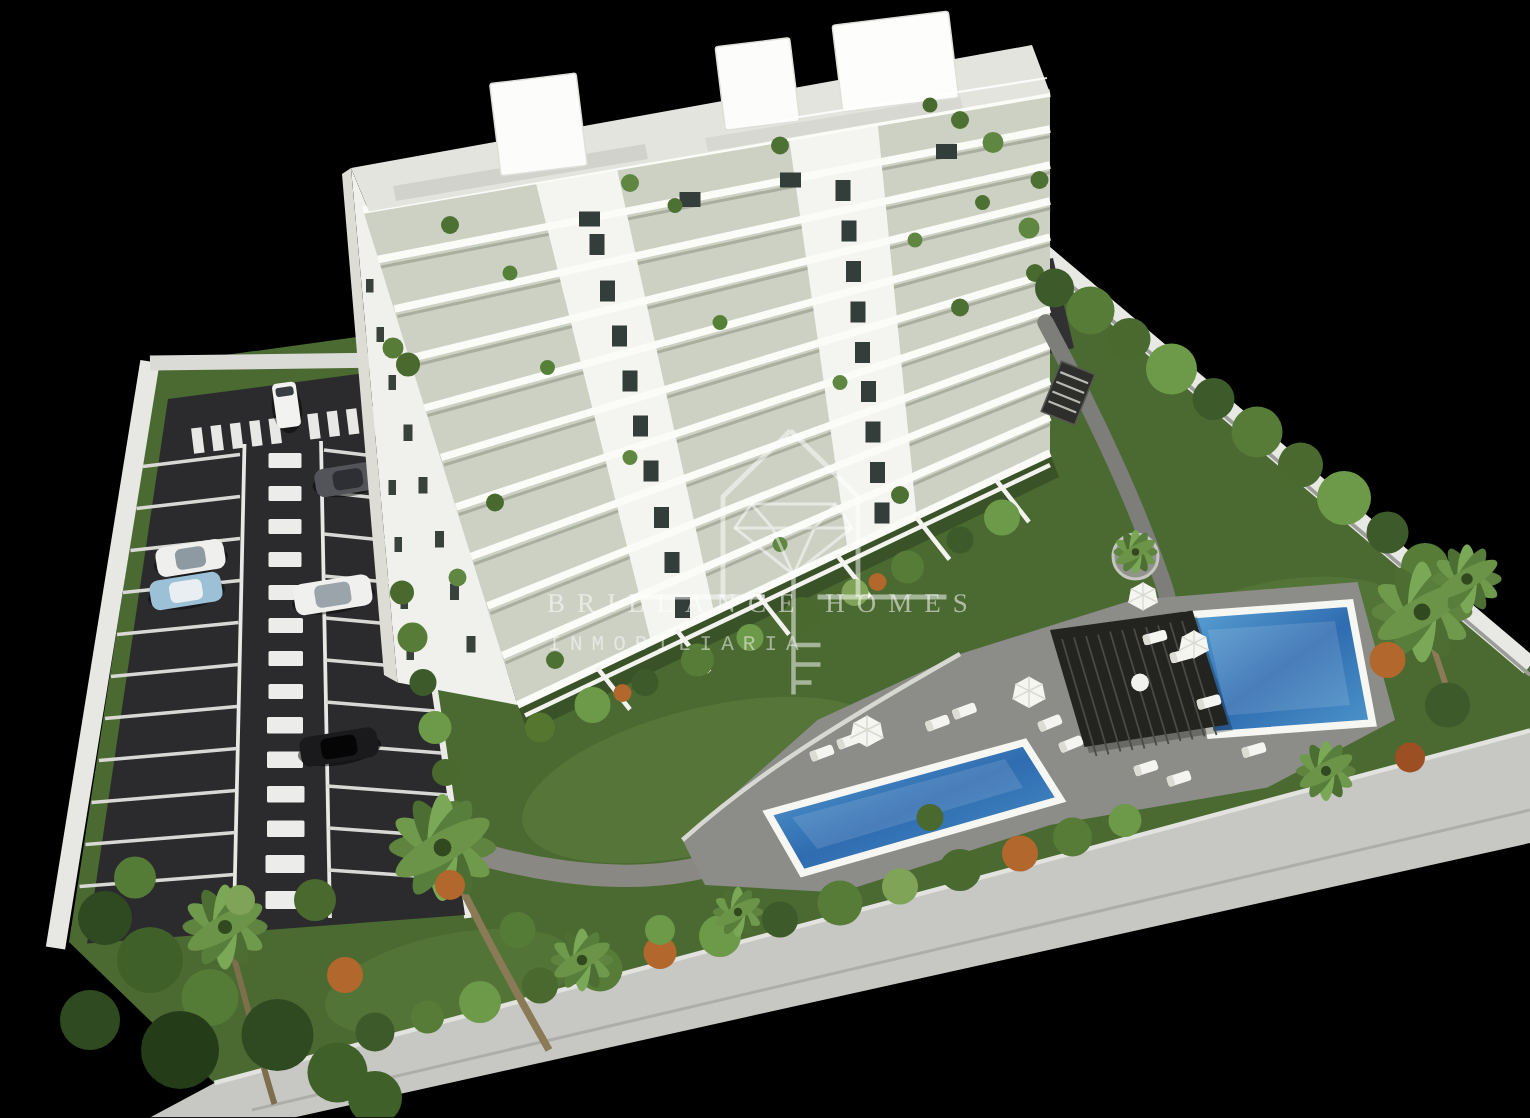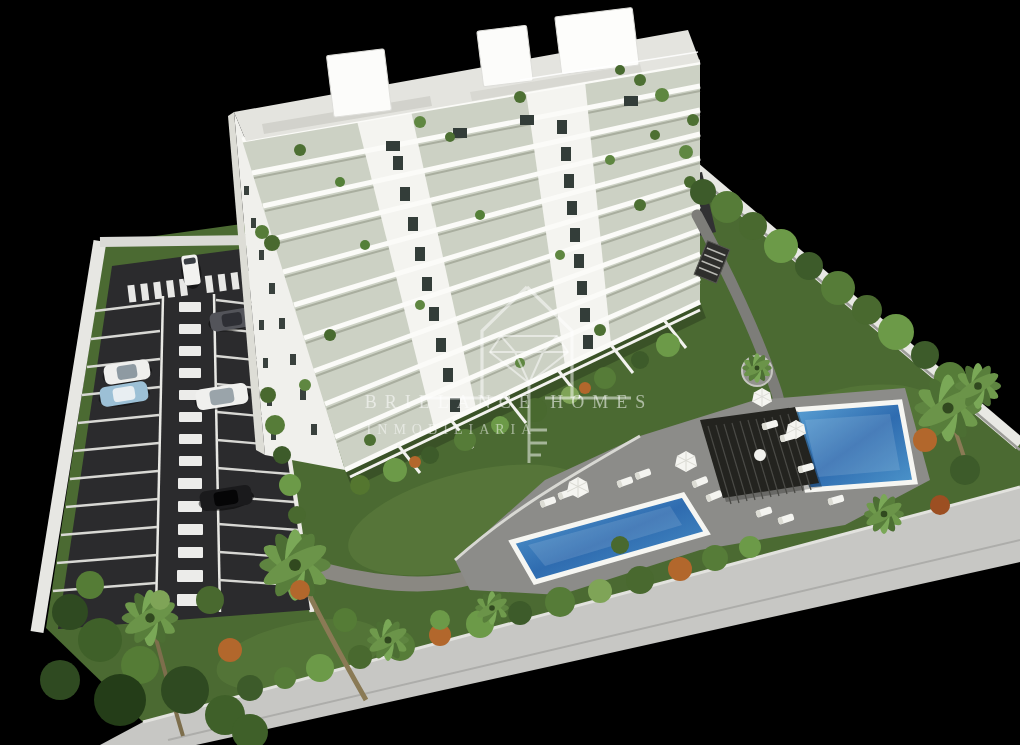--- a/index.html
+++ b/index.html
@@ -4,21 +4,21 @@
 <style>
   html,body{margin:0;padding:0;background:#000;}
   .stage{position:relative;width:1020px;height:745px;background:#000;overflow:hidden;
          font-family:"Liberation Sans",sans-serif;}
   .stage svg{position:absolute;left:0;top:0;}
   .wm-text{position:absolute;color:rgba(255,255,255,.55);text-align:center;
            font-family:"Liberation Serif",serif;pointer-events:none;}
   .wm-brand{left:348px;top:392px;width:322px;font-size:18px;letter-spacing:8px;
             font-weight:400;white-space:nowrap;}
   .wm-sub{left:352px;top:422px;width:200px;font-size:14px;letter-spacing:6px;
-          color:rgba(255,255,255,.5);font-family:Liberation Serif, serif;}
+          color:rgba(255,255,255,.5);font-family:Liberation Mono, monospace;}
 </style>
 </head>
 <body>
 
 <div class="stage">
 <svg width="1020" height="745" viewBox="0 0 1020 745">
   <defs>
     <linearGradient id="water" x1="0" y1="0" x2="1" y2="1">
       <stop offset="0" stop-color="#5da4d6"></stop>
           <stop offset=".5" stop-color="#2f6cb0"></stop>

